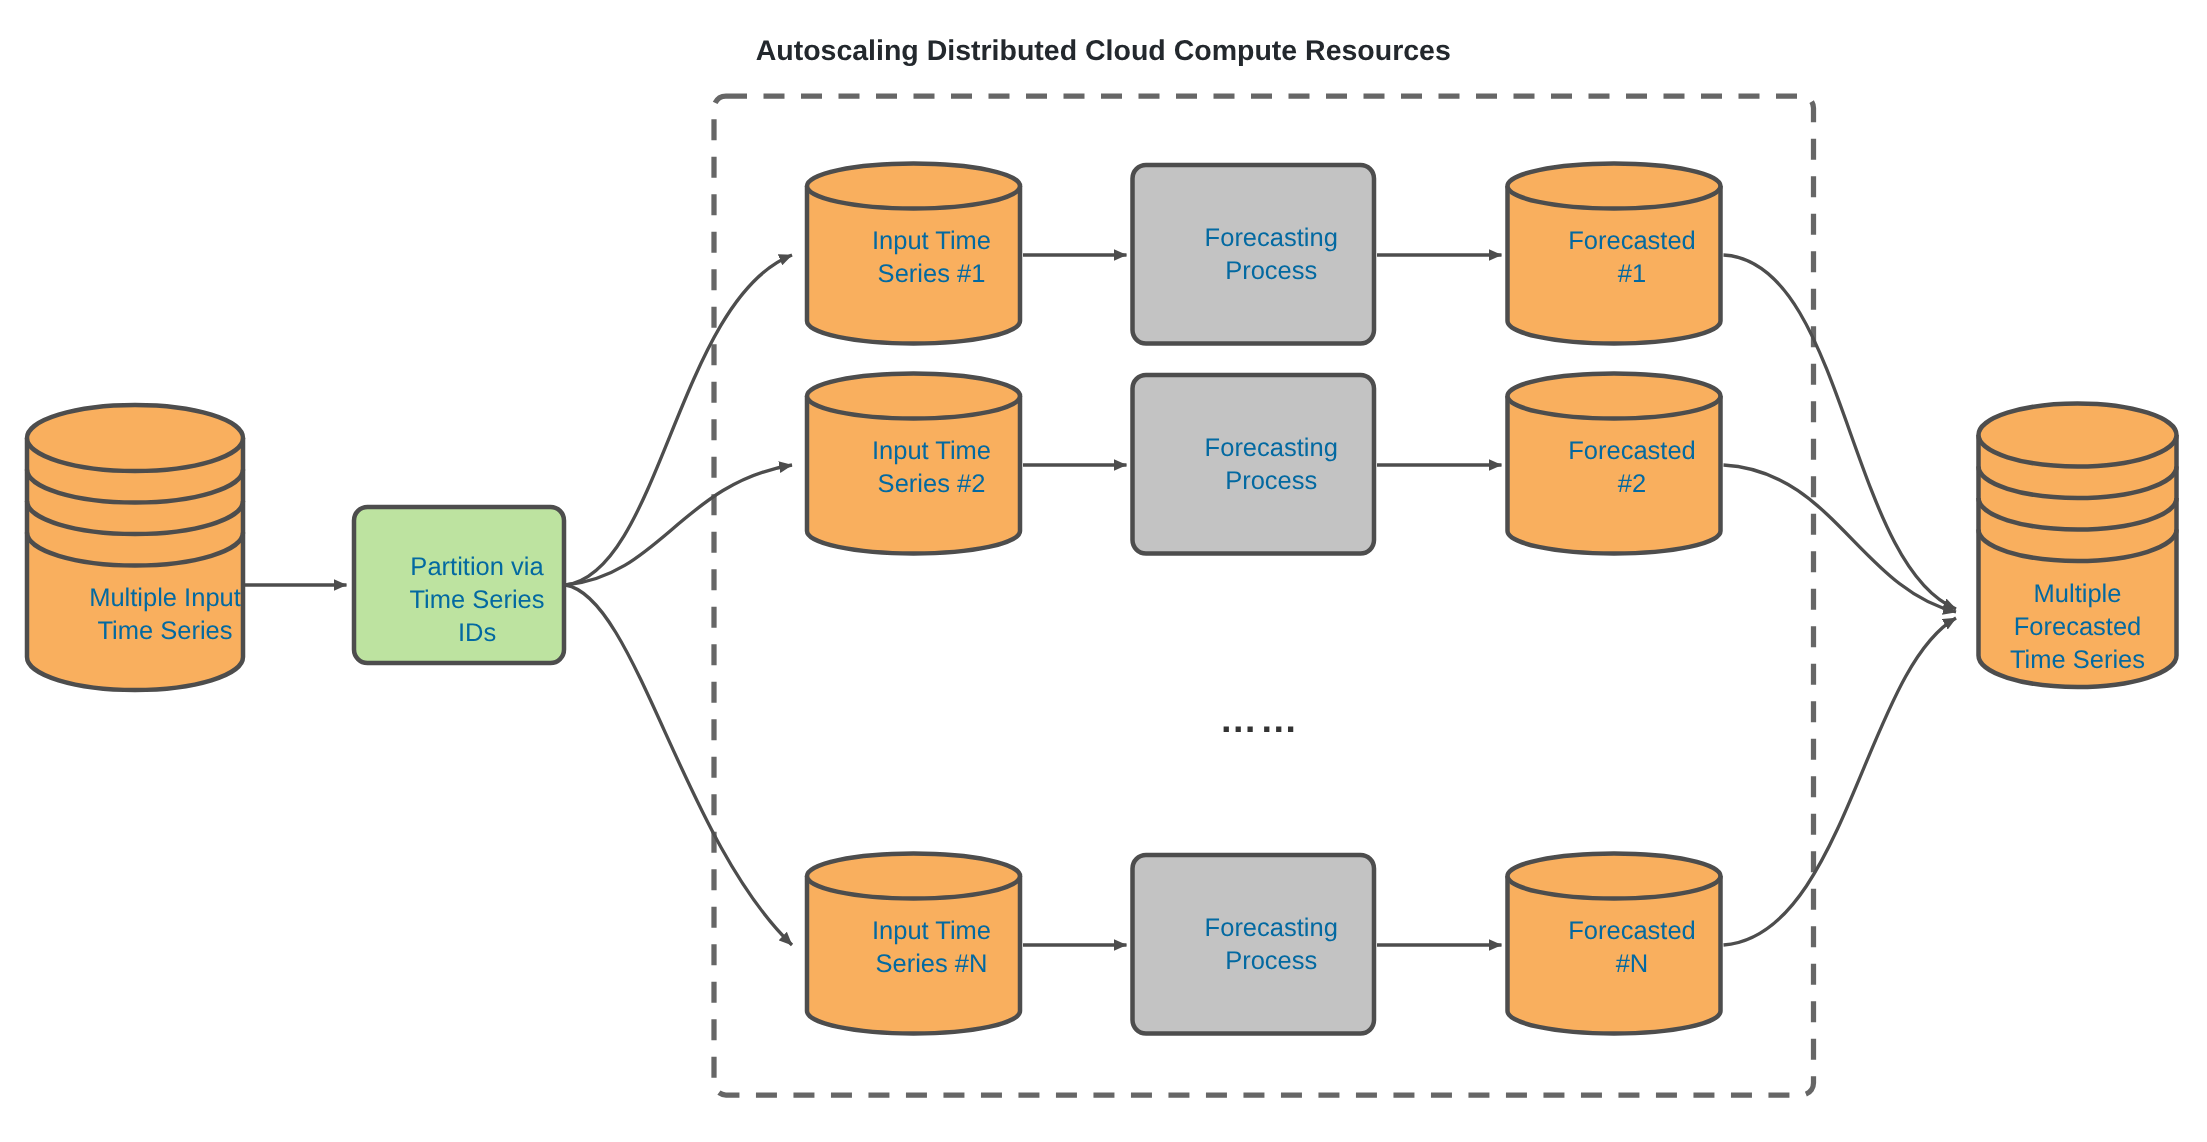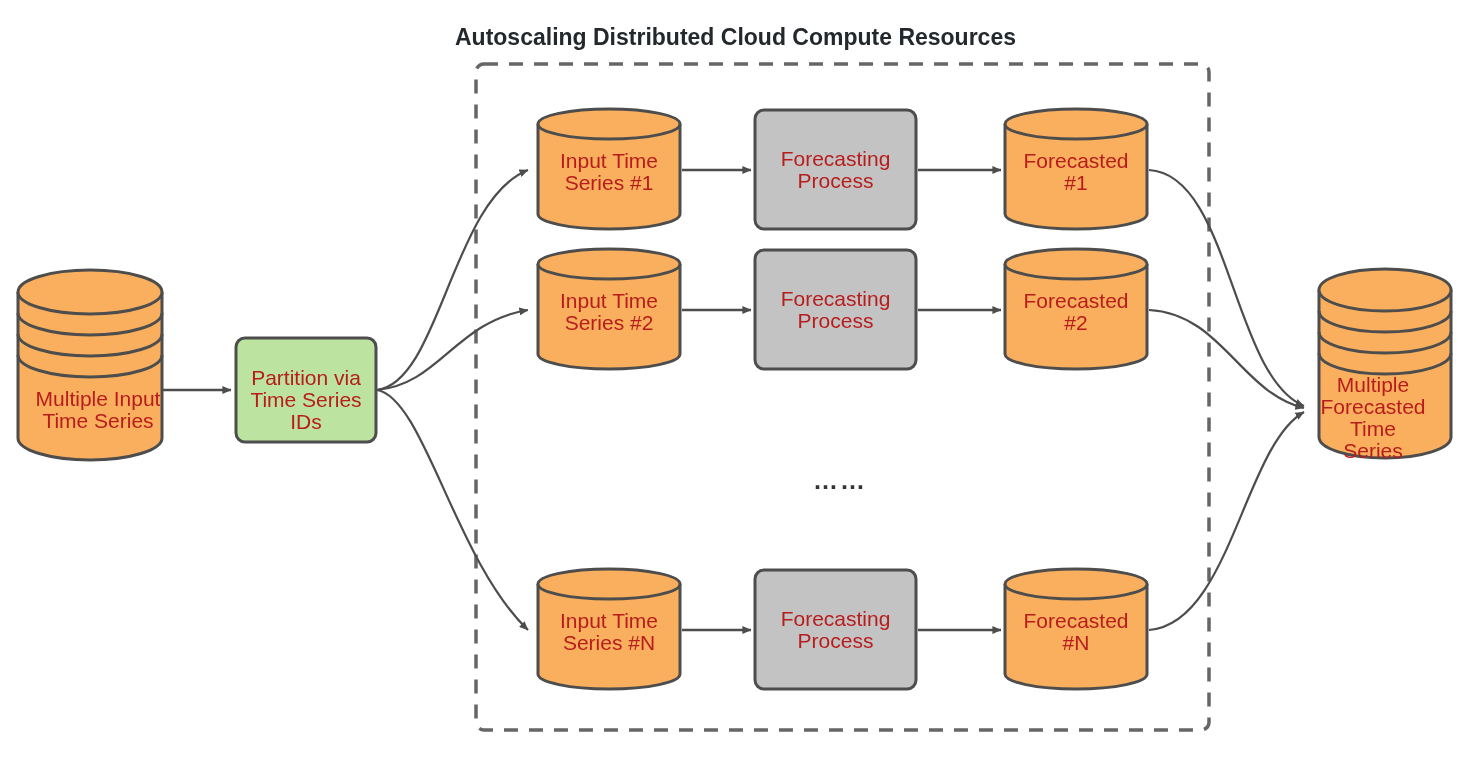--- a/index.html
+++ b/index.html
@@ -25,33 +25,34 @@
     left: 0; top: 0;
     width: 1471px;
     height: 761px;
   }
   .node-label {
     position: absolute;
     display: flex;
     align-items: center;
     justify-content: center;
     text-align: center;
-    color: #b91c1c;
-    font-size: 21px;
+    color: #0369a1;
+    font-size: 17px;
     line-height: 22px;
     white-space: pre-line;
     pointer-events: none;
+    margin-left: 12px;
   }
   .title {
     position: absolute;
     left: 0;
     top: 24px;
     width: 1471px;
     text-align: center;
-    font-size: 23px;
+    font-size: 19px;
     font-weight: bold;
     color: #23282d;
   }
   .ellipsis {
     position: absolute;
     left: 770px;
     top: 466px;
     width: 140px;
     text-align: center;
     font-size: 25px;

